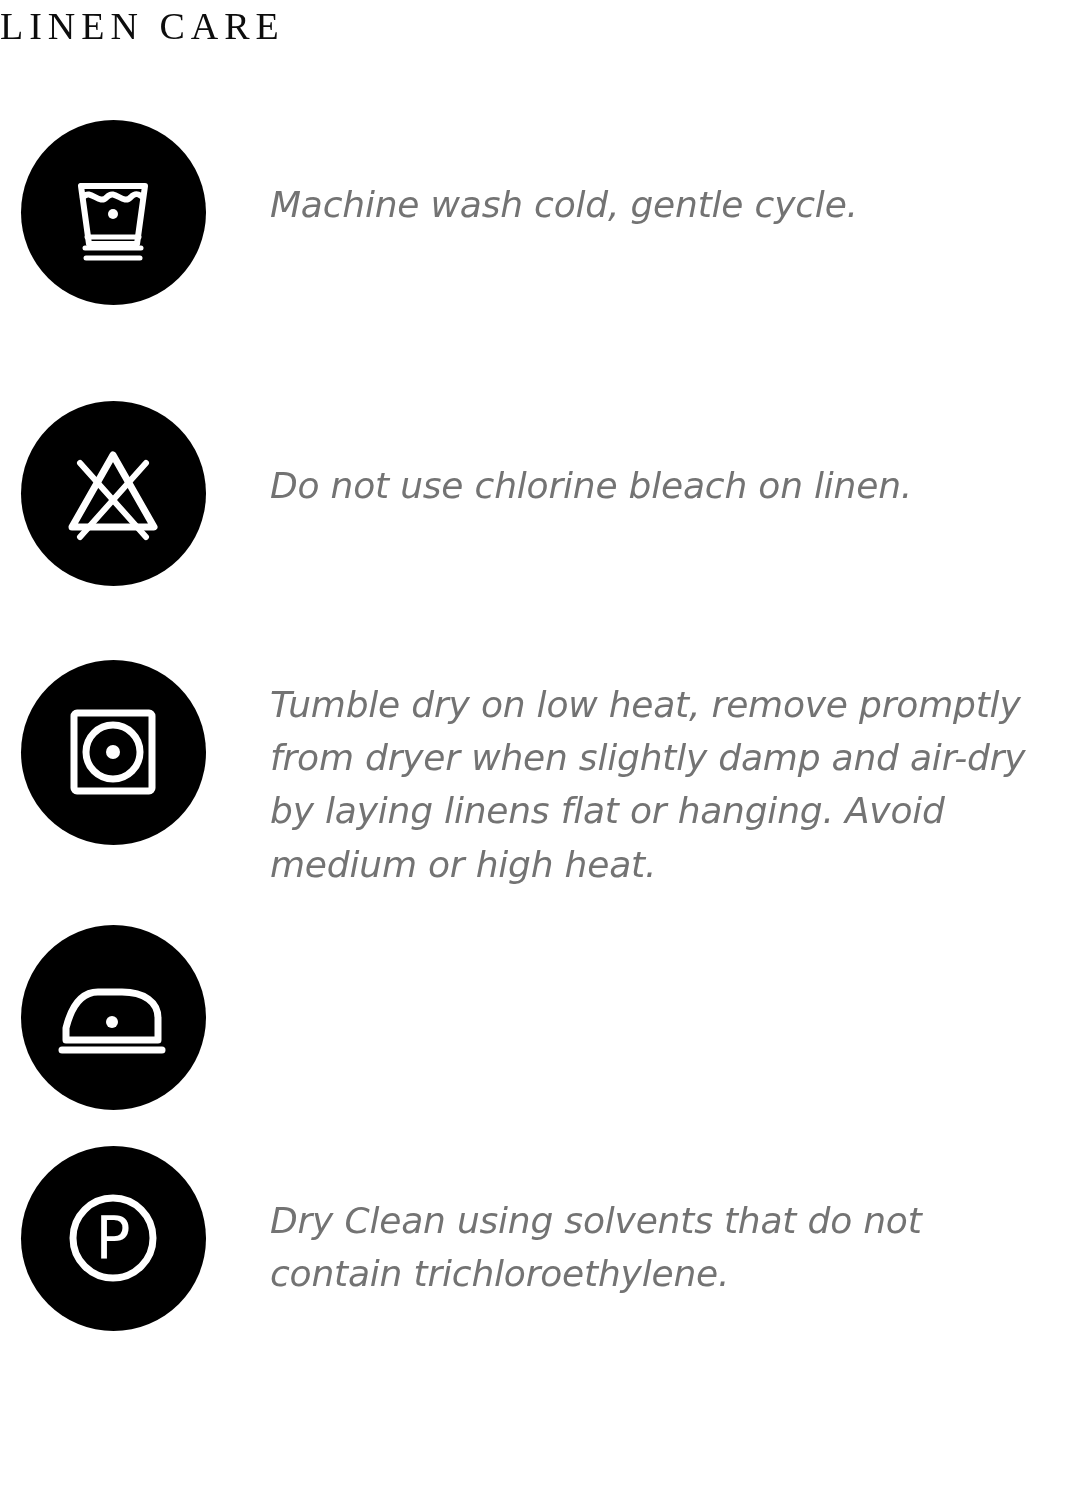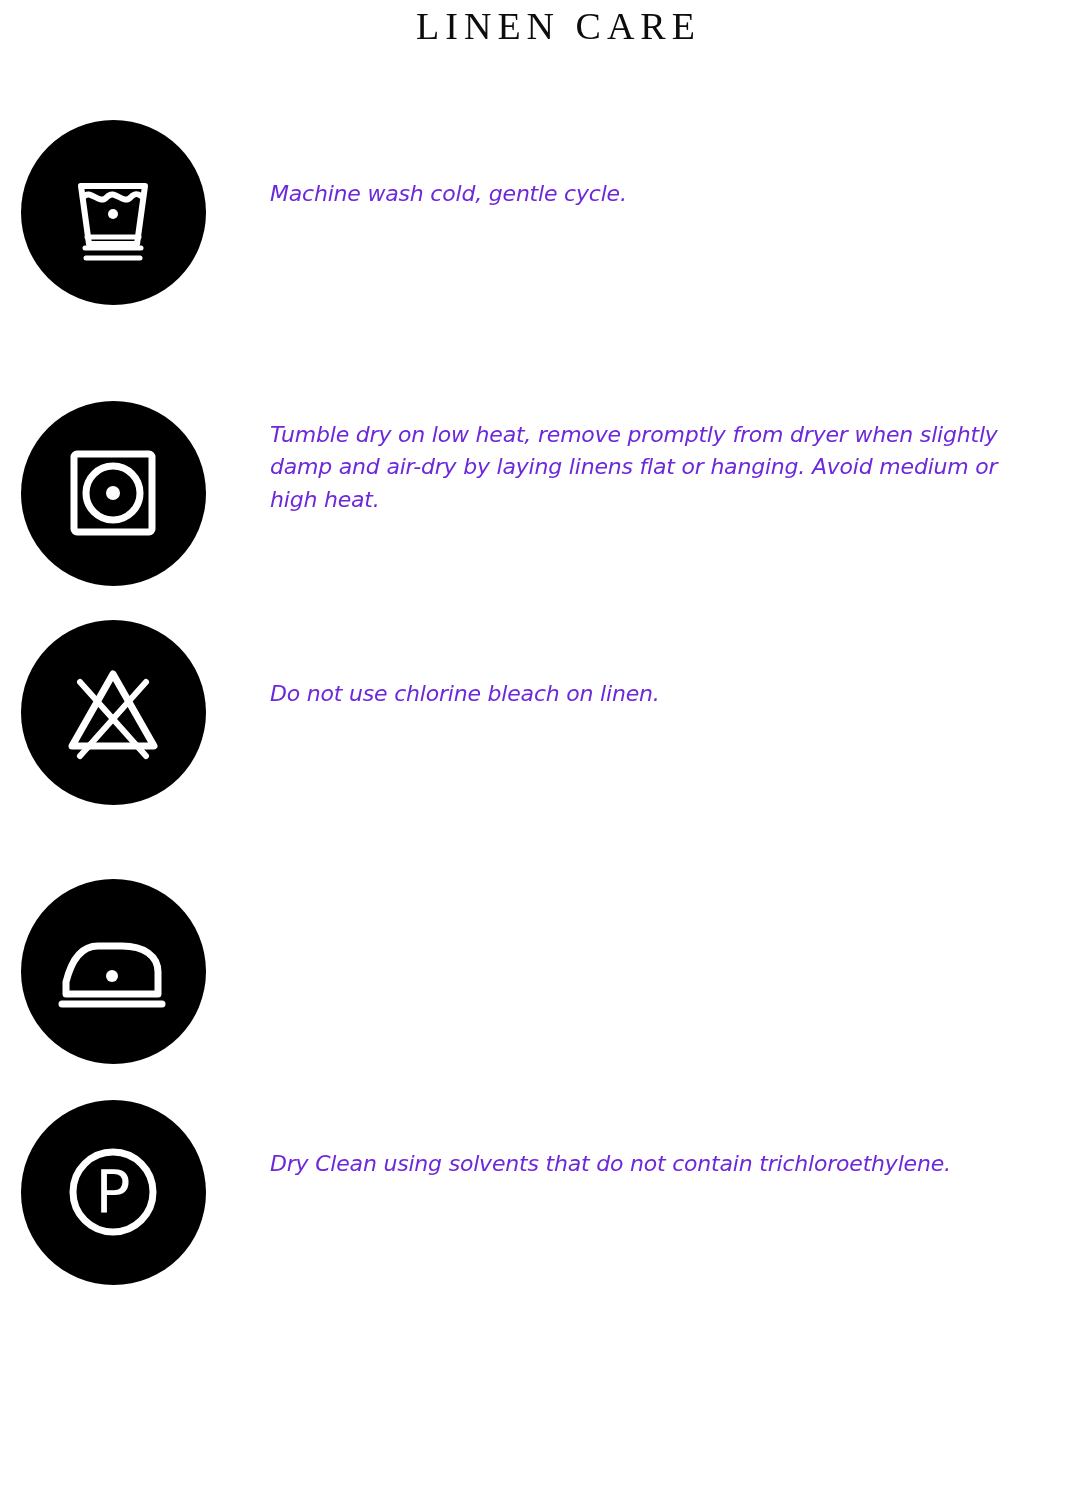--- a/index.html
+++ b/index.html
@@ -17,29 +17,27 @@
   }
 
   .page {
     width: 1077px;
     height: 1500px;
     position: relative;
     box-sizing: border-box;
   }
 
   .title {
-    text-align: center;
     font-family: "Liberation Serif", serif;
     font-size: 38px;
     letter-spacing: 6px;
     font-weight: 400;
     color: #0d0d0d;
     padding-top: 6px;
     line-height: 1.1;
-    padding-left: 40px;
   }
 
   .care-list {
     margin-top: 72px;
     padding-left: 18px;
     padding-right: 26px;
   }
 
   .care-row {
     display: flex;
@@ -66,23 +64,23 @@
 
   .text-cell {
     flex: 1 1 auto;
     padding-left: 62px;
     padding-right: 6px;
   }
 
   .care-text {
     font-family: "DejaVu Sans", sans-serif;
     font-style: italic;
-    font-size: 22px;
+    font-size: 36px;
     line-height: 1.48;
-    color: #6d28d9;
+    color: #737373;
     letter-spacing: -0.2px;
   }
 
   
   .row-1 .text-cell { padding-top: 58px; }
   .row-2 .text-cell { padding-top: 58px; }
   .row-3 .text-cell { padding-top: 18px; }
   .row-4 .text-cell { padding-top: 16px; }
   .row-5 .text-cell { padding-top: 48px; }
 
@@ -118,49 +116,49 @@
             <line x1="32" y1="96" x2="88" y2="96" stroke="#ffffff" stroke-width="5" stroke-linecap="round"></line>
             <line x1="33" y1="106" x2="87" y2="106" stroke="#ffffff" stroke-width="5" stroke-linecap="round"></line>
           </svg>
         </div>
       </div>
       <div class="text-cell">
         <div class="care-text">Machine wash cold, gentle cycle.</div>
       </div>
     </div>
 
-    <div class="care-row row-3">
-      <div class="icon-cell">
-        <div class="icon-disc">
-          <svg width="118" height="118" viewBox="0 0 118 118" aria-hidden="true">
-            <rect x="20" y="20" width="78" height="78" rx="3" fill="none" stroke="#ffffff" stroke-width="7"></rect>
-            <circle cx="59" cy="59" r="27" fill="none" stroke="#ffffff" stroke-width="7"></circle>
-            <circle cx="59" cy="59" r="7" fill="#ffffff"></circle>
-          </svg>
-        </div>
-      </div>
-      <div class="text-cell">
-        <div class="care-text">Tumble dry on low heat, remove promptly from dryer when slightly damp and air-dry by laying linens flat or hanging. Avoid medium or high heat.</div>
-      </div>
-    </div>
-
     <div class="care-row row-2">
       <div class="icon-cell">
         <div class="icon-disc">
           <svg width="126" height="120" viewBox="0 0 126 120" aria-hidden="true">
 
             <path d="M63 22 L104 94 L22 94 Z" fill="none" stroke="#ffffff" stroke-width="7" stroke-linejoin="round"></path>
 
             <line x1="30" y1="30" x2="96" y2="104" stroke="#ffffff" stroke-width="6" stroke-linecap="round"></line>
             <line x1="96" y1="30" x2="30" y2="104" stroke="#ffffff" stroke-width="6" stroke-linecap="round"></line>
           </svg>
         </div>
       </div>
       <div class="text-cell">
         <div class="care-text">Do not use chlorine bleach on linen.</div>
+      </div>
+    </div>
+
+    <div class="care-row row-3">
+      <div class="icon-cell">
+        <div class="icon-disc">
+          <svg width="118" height="118" viewBox="0 0 118 118" aria-hidden="true">
+            <rect x="20" y="20" width="78" height="78" rx="3" fill="none" stroke="#ffffff" stroke-width="7"></rect>
+            <circle cx="59" cy="59" r="27" fill="none" stroke="#ffffff" stroke-width="7"></circle>
+            <circle cx="59" cy="59" r="7" fill="#ffffff"></circle>
+          </svg>
+        </div>
+      </div>
+      <div class="text-cell">
+        <div class="care-text">Tumble dry on low heat, remove promptly from dryer when slightly damp and air-dry by laying linens flat or hanging. Avoid medium or high heat.</div>
       </div>
     </div>
 
     <div class="care-row row-4">
       <div class="icon-cell">
         <div class="icon-disc">
           <svg width="130" height="110" viewBox="0 0 130 110" aria-hidden="true">
 
             <path d="M18 78 L110 78 L110 56 C110 40, 96 30, 74 30 L50 30 C34 30, 24 42, 18 66 Z" fill="none" stroke="#ffffff" stroke-width="7" stroke-linejoin="round"></path>
 

